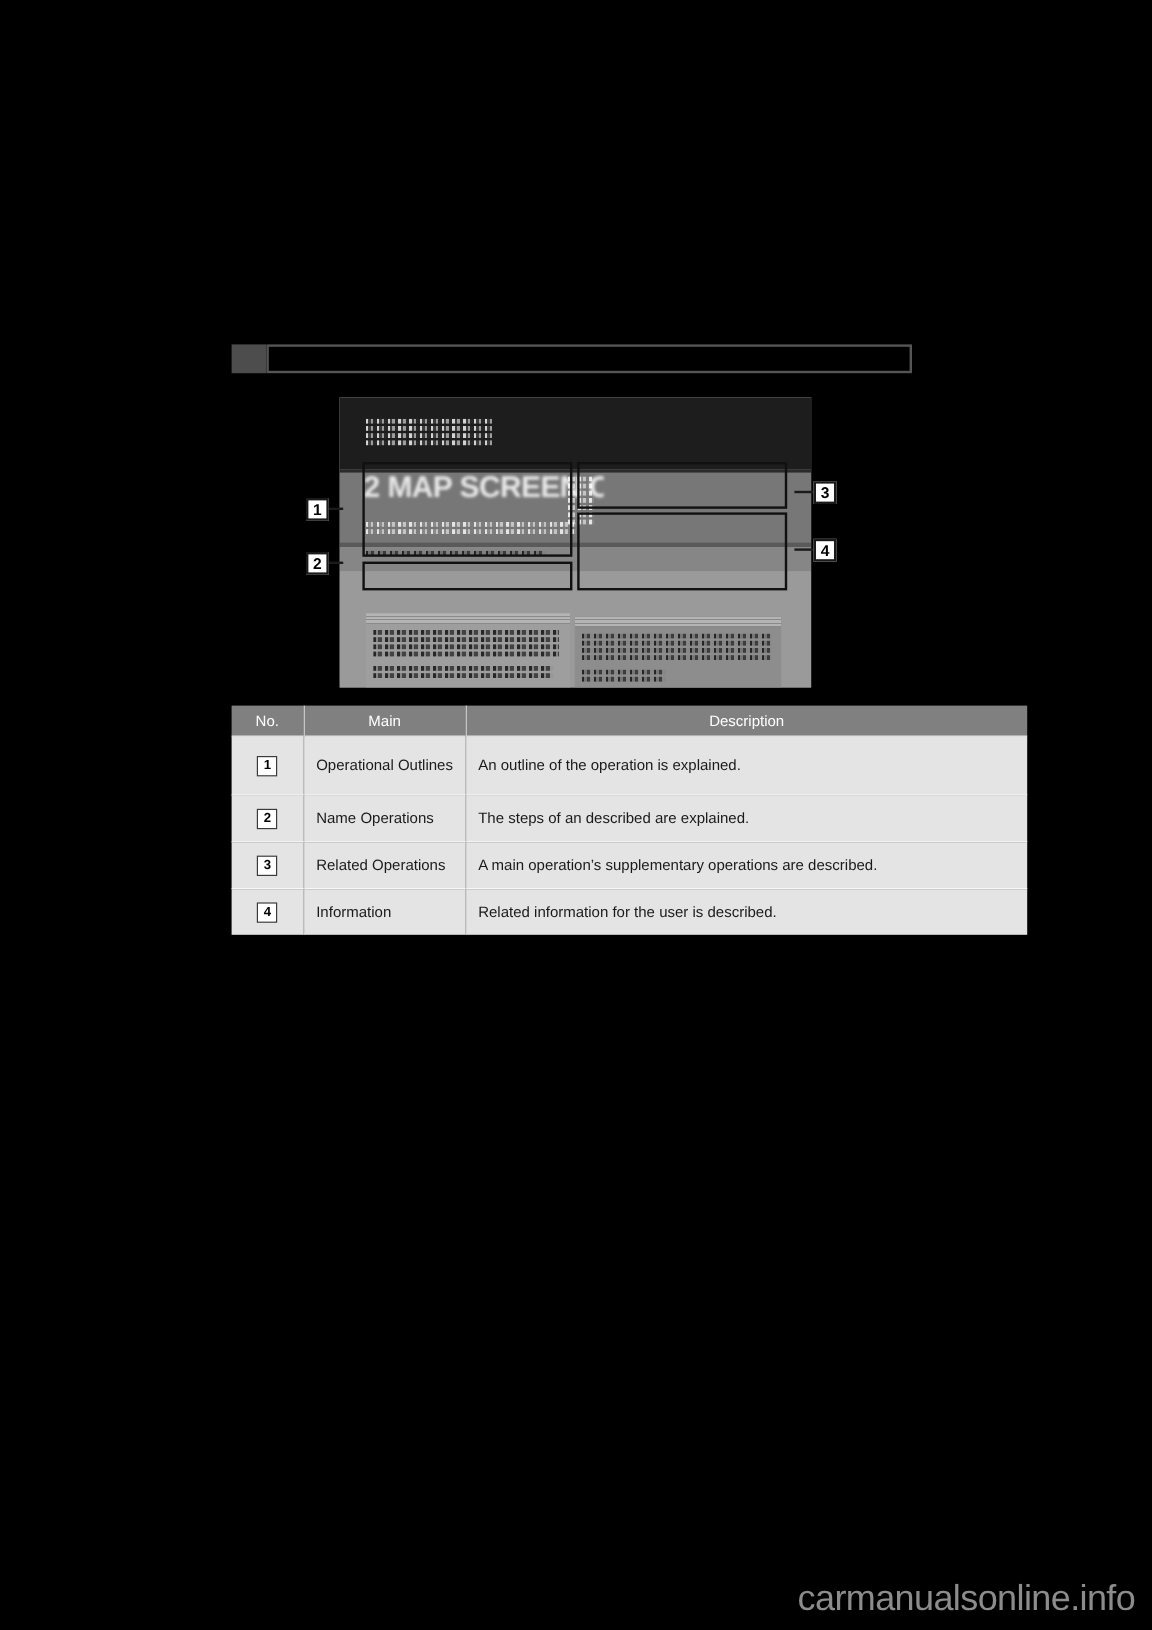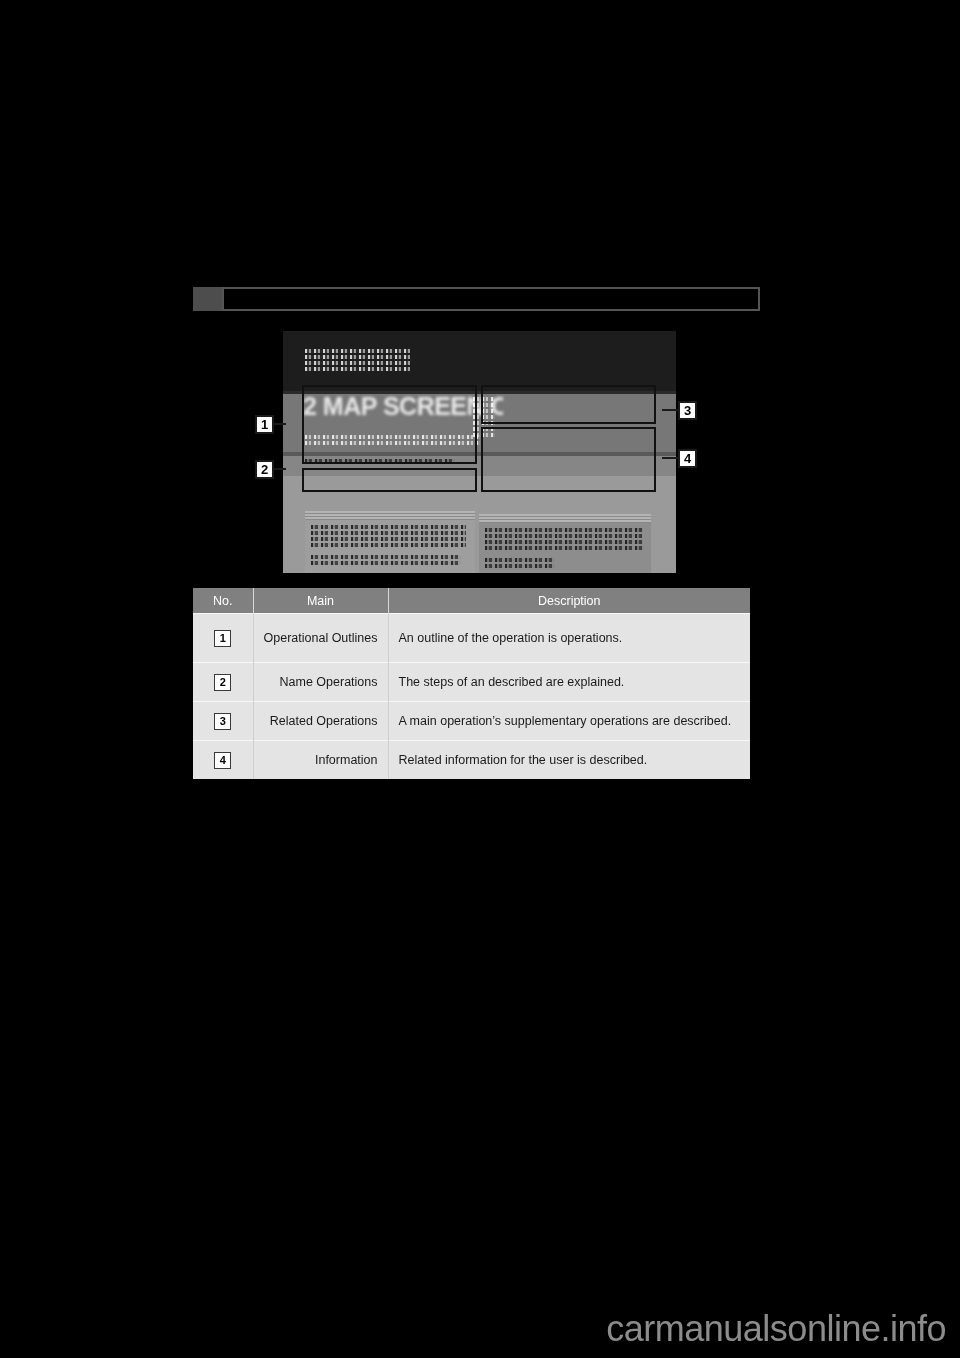--- a/index.html
+++ b/index.html
@@ -189,21 +189,21 @@
   .co-3 { left: 678px; top: 401px; }
   .ld-3 { left: 662px; top: 409px; width: 16px; }
   .co-4 { left: 678px; top: 449px; }
   .ld-4 { left: 662px; top: 457px; width: 16px; }
 
   
   .desc-table {
     position: absolute;
     left: 193px;
     top: 588px;
-    width: 557px;
+    width: 663px;
     border-collapse: collapse;
     table-layout: fixed;
     font-size: 12.5px;
   }
   .desc-table th {
     background: #808080;
     color: #ffffff;
     font-weight: normal;
     font-size: 12.5px;
     height: 25px;
@@ -231,29 +231,29 @@
     width: 15px;
     height: 15px;
     line-height: 14px;
     border: 1.5px solid #3a3a3a;
     background: #ffffff;
     color: #000000;
     font-size: 11px;
     font-weight: bold;
     text-align: center;
   }
-  .name-cell { line-height: 15px; text-align: right; }
+  .name-cell { line-height: 15px; }
 
   
   .watermark {
     position: absolute;
     right: 14px;
     bottom: 8px;
     color: #8c8c8c;
-    font-size: 36px;
+    font-size: 30px;
     letter-spacing: -0.5px;
     white-space: nowrap;
   }
 </style>
 </head>
 <body>
 
 <div class="section-bar">
   <div class="section-bar-square"></div>
   <div class="section-bar-field">
@@ -355,21 +355,21 @@
       <th>Main</th>
       <th>Description</th>
     </tr>
   </thead>
   <tbody>
     <tr class="row-tall">
       <td class="cell-no">
         <span class="num-box">1</span>
       </td>
       <td class="name-cell">Operational Outlines</td>
-      <td>An outline of the operation is operations.</td>
+      <td>An outline of the operation is explained.</td>
     </tr>
     <tr class="row-std">
       <td class="cell-no">
         <span class="num-box">2</span>
       </td>
       <td class="name-cell">Name Operations</td>
       <td>The steps of an described are explained.</td>
     </tr>
     <tr class="row-std">
       <td class="cell-no">

